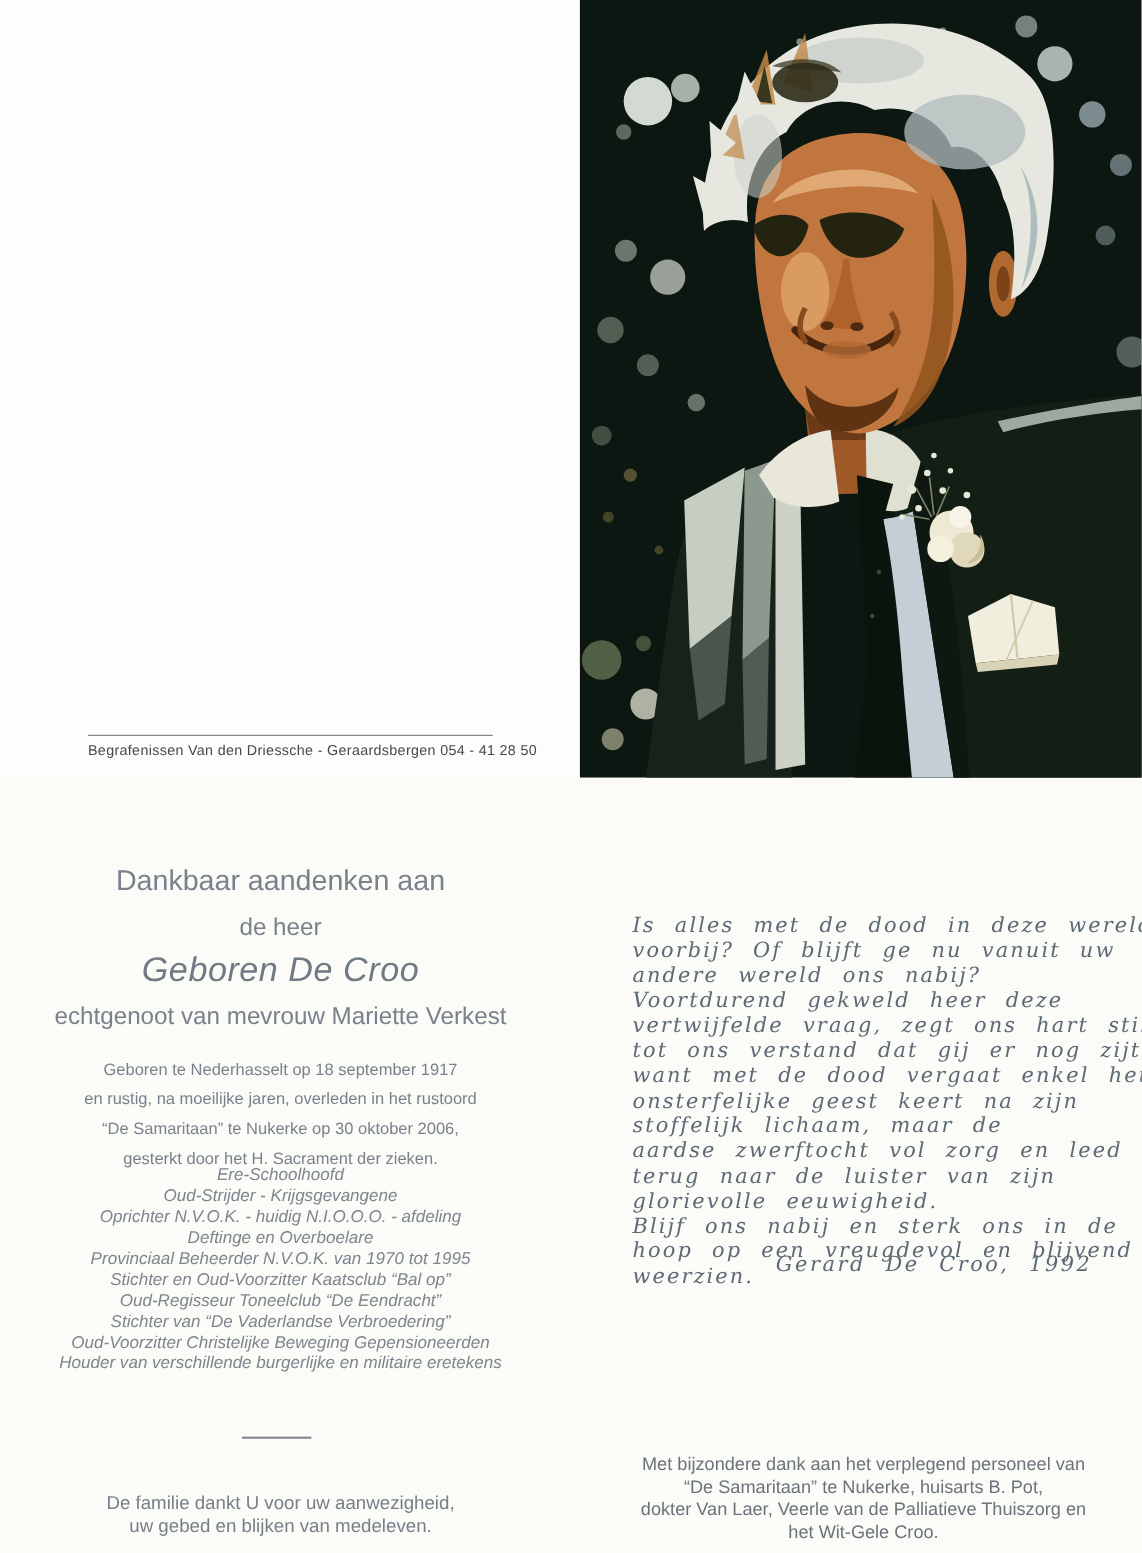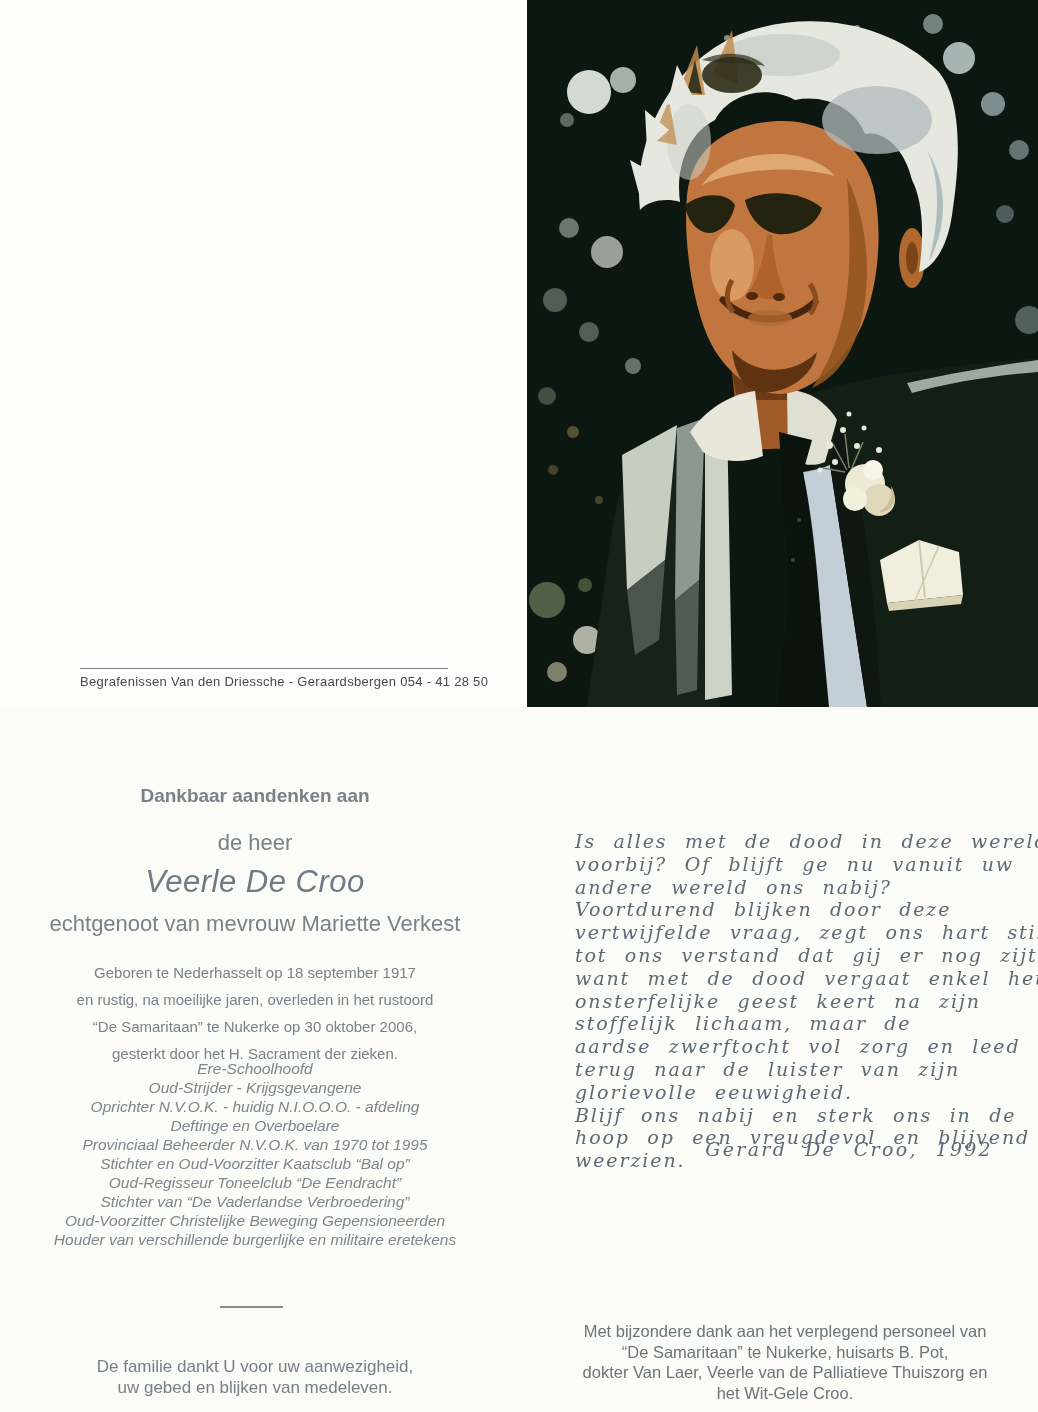--- a/index.html
+++ b/index.html
@@ -19,21 +19,21 @@
     font-size:13px;letter-spacing:.3px;color:#45494e;
     text-align:left;white-space:nowrap;
   }
 
   
   .photo{left:527px;top:0;width:511px;height:707px;}
   .photo svg{display:block;}
 
   
   .mem{left:5px;width:500px;text-align:center;color:#79828b;}
-  .mem-intro{top:785px;font-size:19px;font-weight:bold;}
+  .mem-intro{top:785px;font-size:26px;}
   .mem-salutation{top:830px;font-size:22px;}
   .mem-name{top:864px;font-size:31px;font-style:italic;color:#707a84;letter-spacing:.5px;}
   .mem-spouse{top:911px;font-size:22px;}
   .mem-life{top:959px;font-size:15px;line-height:27px;}
   .mem-titles{top:1059px;font-size:15.5px;line-height:19px;font-style:italic;color:#7d858d;}
   .mem-divider{left:220px;top:1306px;width:63px;border-top:2px solid #848b93;height:0;}
   .mem-family{top:1356px;font-size:17px;line-height:21px;color:#767f88;}
 
   
   .poem{
@@ -187,21 +187,21 @@
 
   <path d="M353,560 L392,540 L432,552 L436,595 L360,603 Z" fill="#f1eedd"></path>
   <path d="M392,540 L398,598" stroke="#cfc9ac" stroke-width="2" fill="none"></path>
   <path d="M412,546 L388,600" stroke="#cfc9ac" stroke-width="1.5" fill="none"></path>
   <path d="M360,603 L436,595 L434,604 L362,611 Z" fill="#d8d2b6"></path>
 </svg>
 </div>
 
 <div class="abs mem mem-intro">Dankbaar aandenken aan</div>
 <div class="abs mem mem-salutation">de heer</div>
-<div class="abs mem mem-name">Veerle De Croo</div>
+<div class="abs mem mem-name">Geboren De Croo</div>
 <div class="abs mem mem-spouse">echtgenoot van mevrouw Mariette Verkest</div>
 <div class="abs mem mem-life">
     <div class="">Geboren te Nederhasselt op 18 september 1917</div>
     <div class="">en rustig, na moeilijke jaren, overleden in het rustoord</div>
     <div class="">“De Samaritaan” te Nukerke op 30 oktober 2006,</div>
     <div class="">gesterkt door het H. Sacrament der zieken.</div>
   </div>
 <div class="abs mem mem-titles">
     <div class="">Ere-Schoolhoofd</div>
     <div class="">Oud-Strijder - Krijgsgevangene</div>
@@ -217,21 +217,21 @@
 <div class="abs mem-divider"></div>
 <div class="abs mem mem-family">
     <div class="">De familie dankt U voor uw aanwezigheid,</div>
     <div class="">uw gebed en blijken van medeleven.</div>
   </div>
 
 <div class="abs poem">
     <div class="line">Is alles met de dood in deze wereld</div>
     <div class="line">voorbij?  Of blijft ge nu vanuit uw</div>
     <div class="line">andere wereld ons nabij?</div>
-    <div class="line">Voortdurend blijken door deze</div>
+    <div class="line">Voortdurend gekweld heer deze</div>
     <div class="line">vertwijfelde vraag, zegt ons hart stil</div>
     <div class="line">tot ons verstand dat gij er nog zijt,</div>
     <div class="line">want met de dood vergaat enkel het</div>
     <div class="line">onsterfelijke geest keert na zijn</div>
     <div class="line">stoffelijk lichaam, maar de</div>
     <div class="line">aardse zwerftocht vol zorg en leed</div>
     <div class="line">terug naar de luister van zijn</div>
     <div class="line">glorievolle eeuwigheid.</div>
     <div class="line">Blijf ons nabij en sterk ons in de</div>
     <div class="line">hoop op een vreugdevol en blijvend</div>

